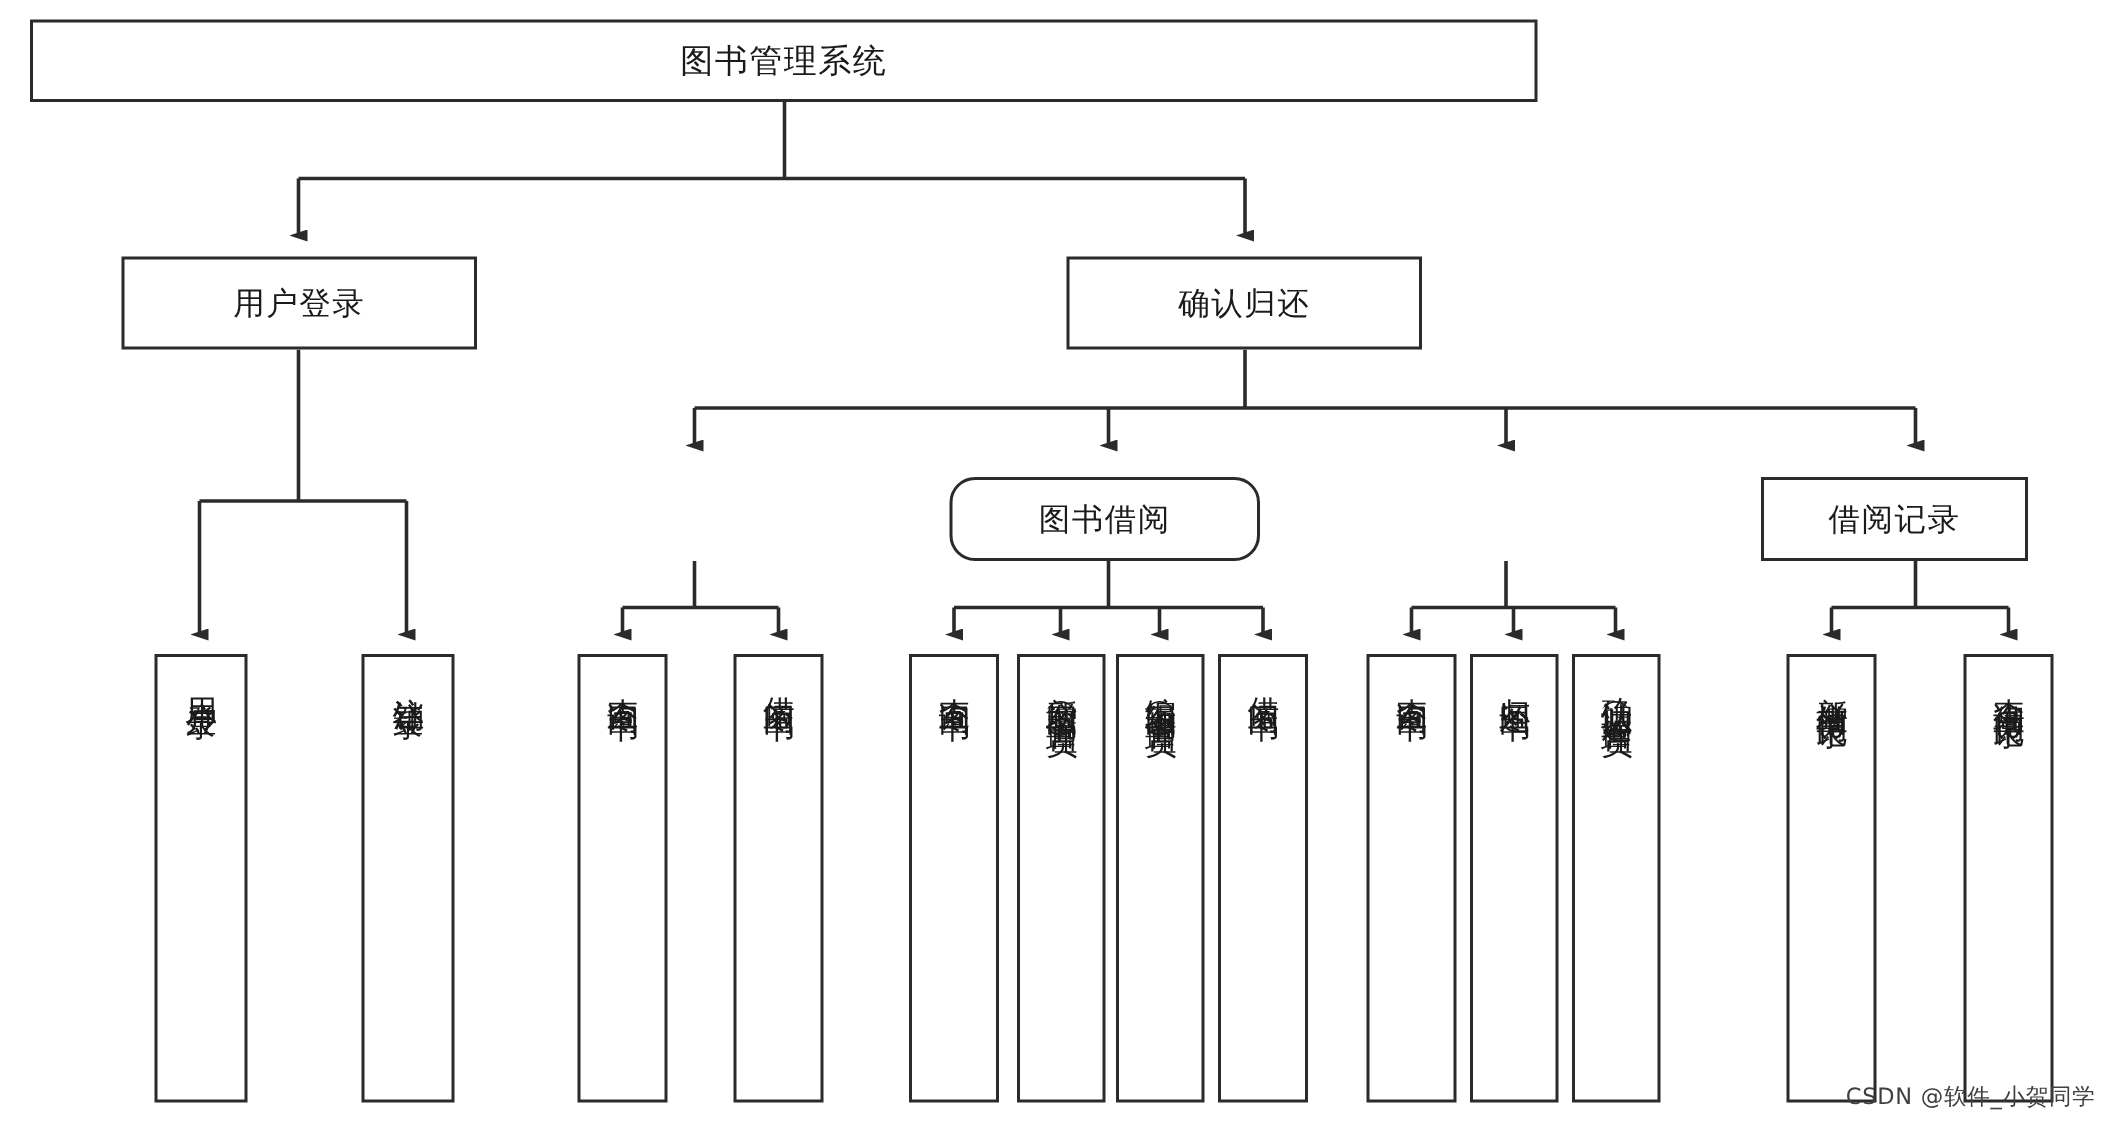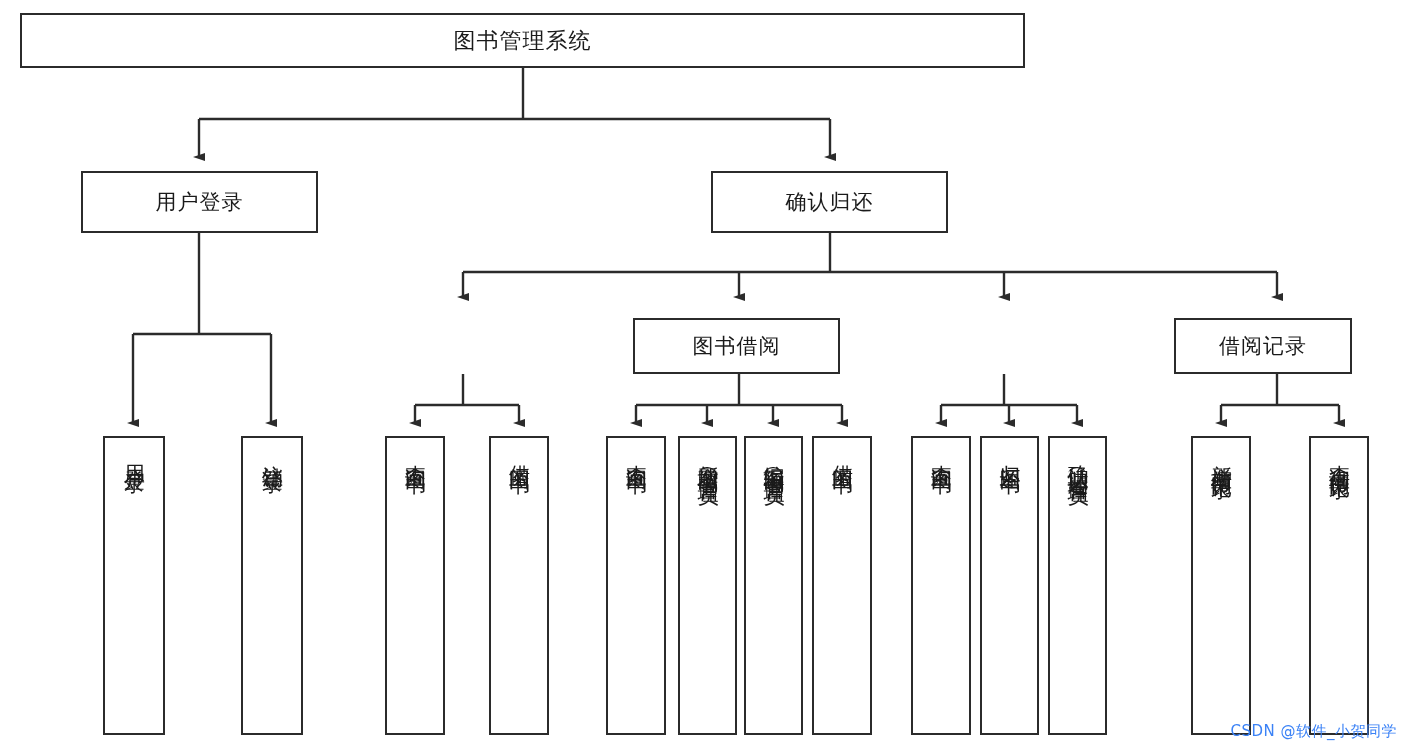--- a/index.html
+++ b/index.html
@@ -54,21 +54,21 @@
     color: #1a1a1a;
   }
   .node.root {
     font-size: 22px;
   }
   .watermark {
     position: absolute;
     right: 8px;
     bottom: 6px;
     font-size: 15px;
-    color: #3b82f6;
+    color: #404040;
     letter-spacing: 0.5px;
     white-space: nowrap;
   }
 </style>
 </head>
 <body>
 
 <div id="canvas">
 
   <svg id="edges" viewBox="0 0 1405 747">
@@ -119,21 +119,21 @@
       <path d="M1221,405 L1221,423" marker-end="url(#arrow)"></path>
       <path d="M1339,405 L1339,423" marker-end="url(#arrow)"></path>
     </g>
   </svg>
 
   <div class="node horiz root" style="left:20px; top:13px; width:1005px; height:55px;">图书管理系统</div>
 
   <div class="node horiz" style="left:81px; top:171px; width:237px; height:62px;">用户登录</div>
   <div class="node horiz" style="left:711px; top:171px; width:237px; height:62px;">确认归还</div>
 
-  <div class="node horiz" style="left:633px; top:318px; width:207px; height:56px;">图书借阅</div>
+  <div class="node horiz" style="left:633px; top:318px; width:207px; height:56px;border-radius:17px;">图书借阅</div>
   <div class="node horiz" style="left:1174px; top:318px; width:178px; height:56px;">借阅记录</div>
 
   <div class="node vert" style="left:103px; top:436px; width:62px; height:299px;">
     <span class="vtext">用户登录</span>
   </div>
   <div class="node vert" style="left:241px; top:436px; width:62px; height:299px;">
     <span class="vtext">注销登录</span>
   </div>
 
   <div class="node vert" style="left:385px; top:436px; width:60px; height:299px;">

